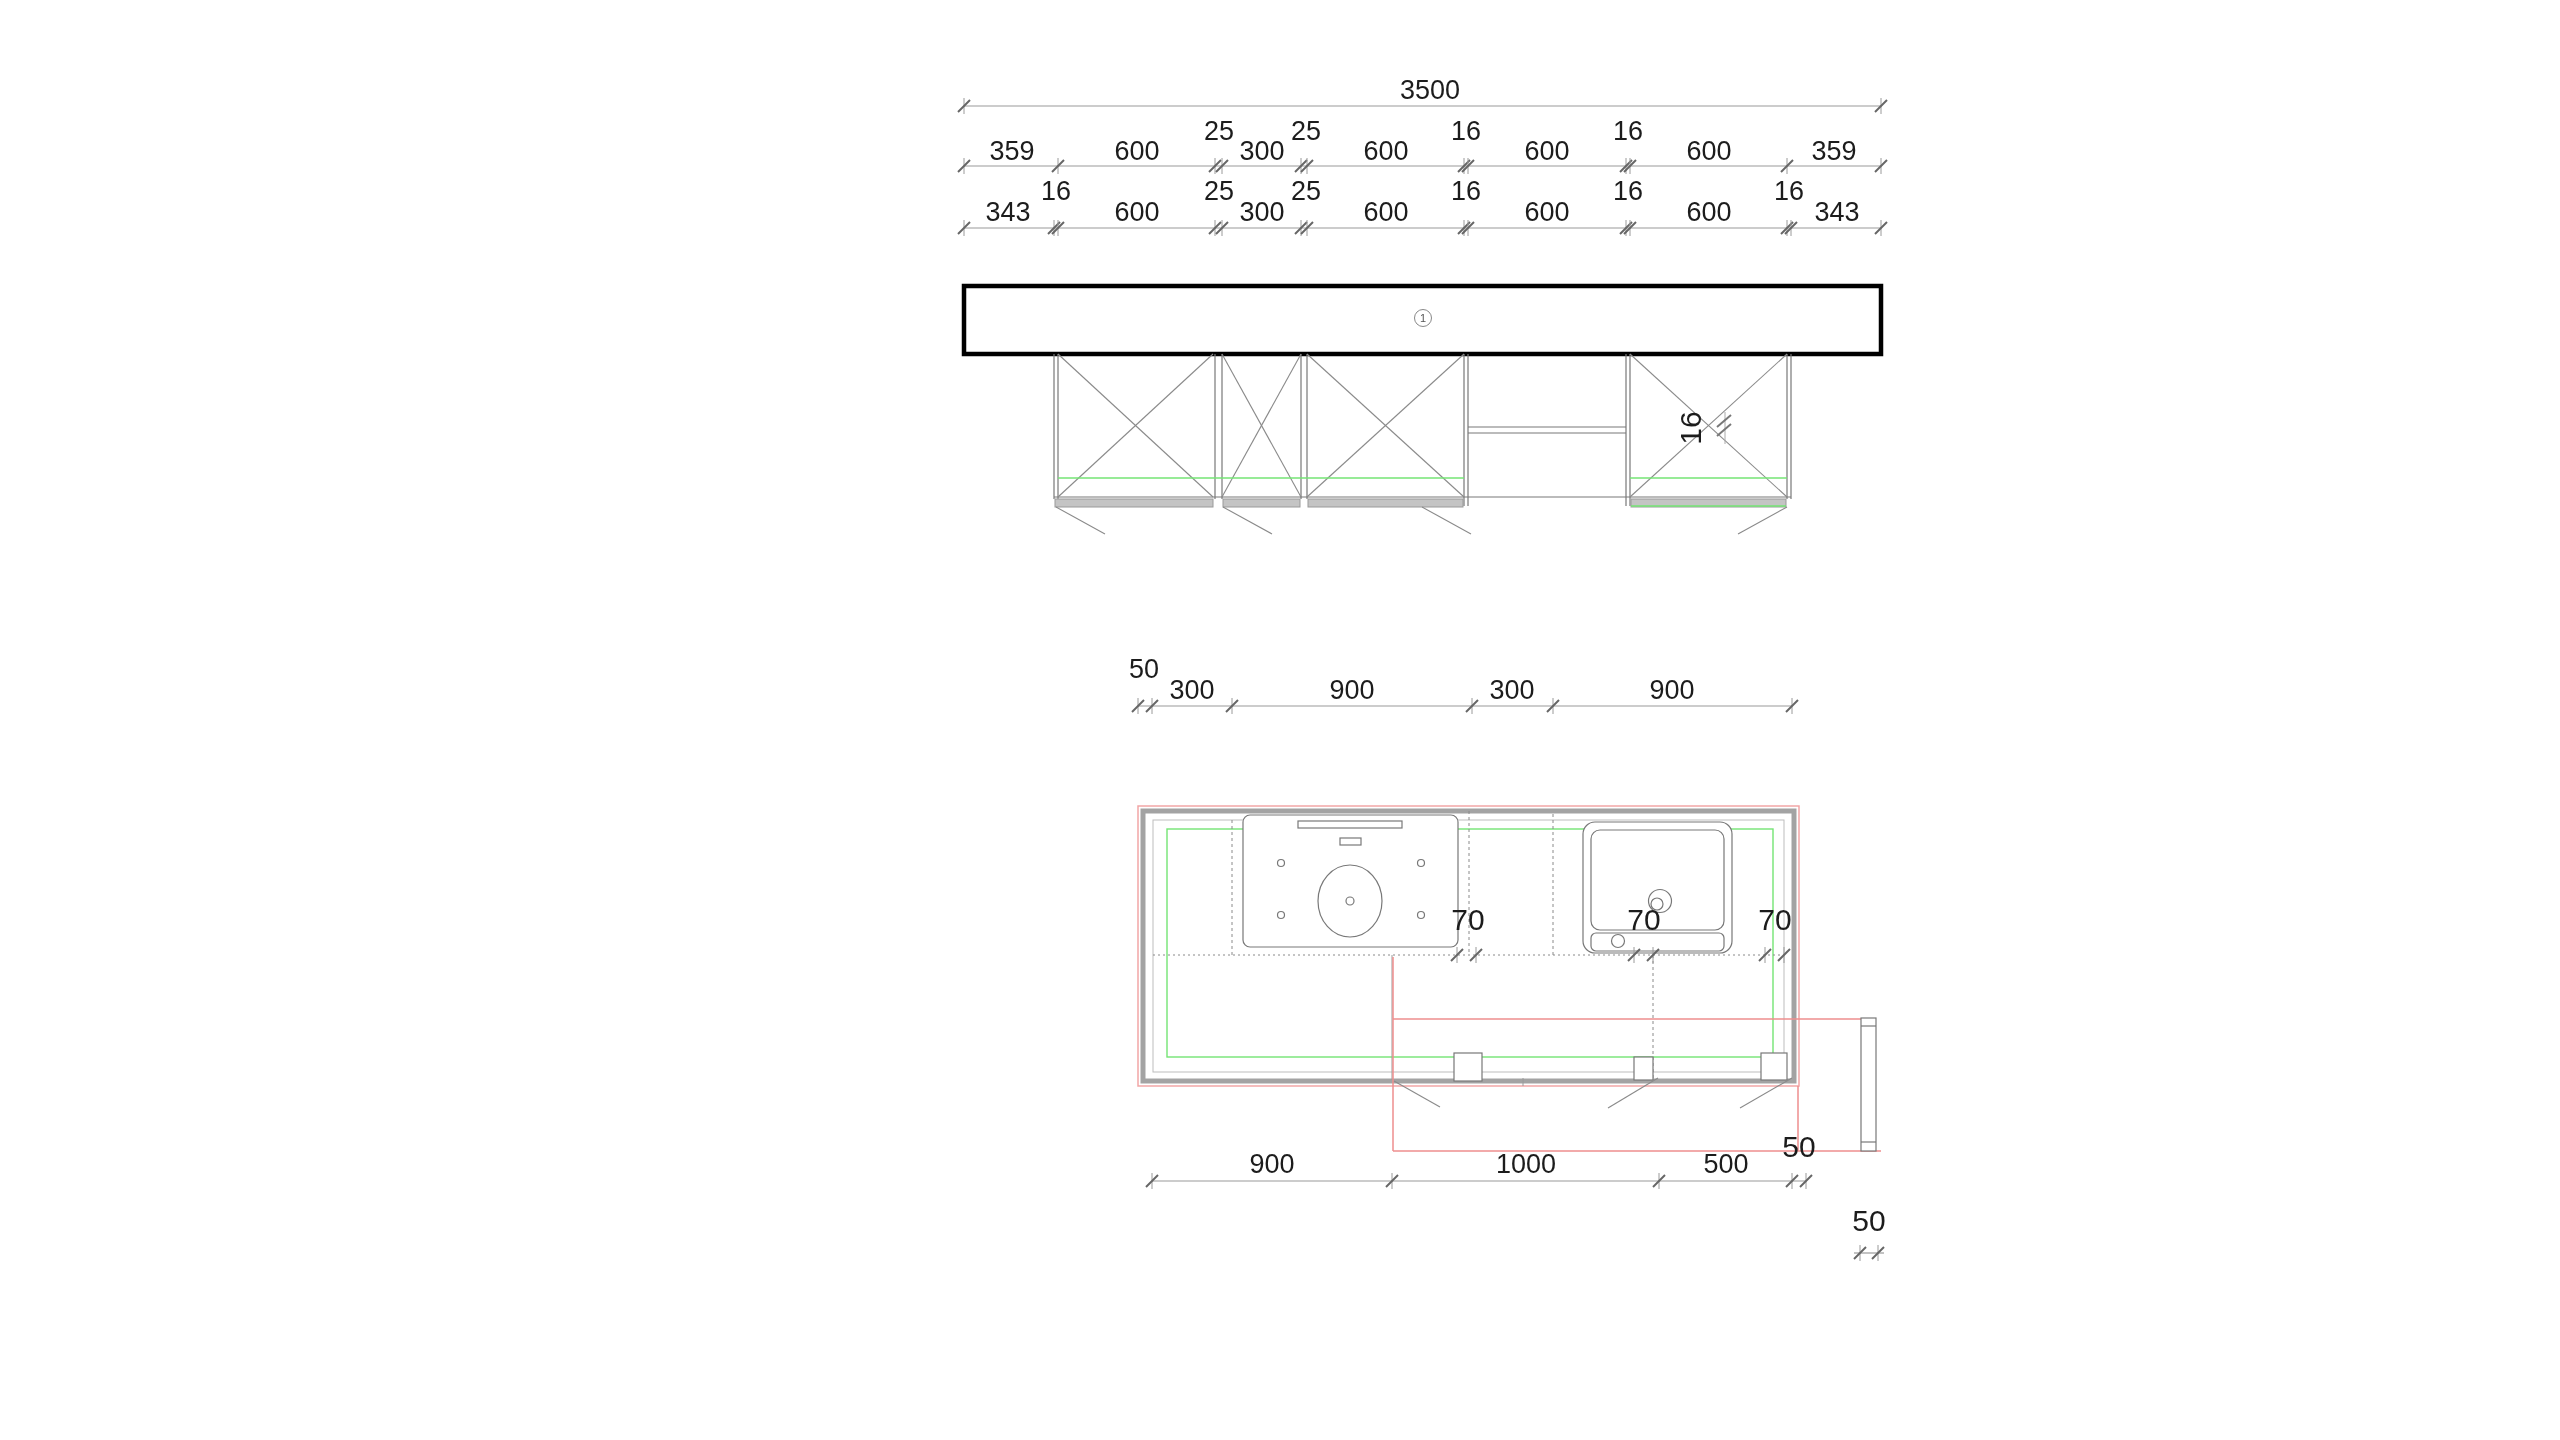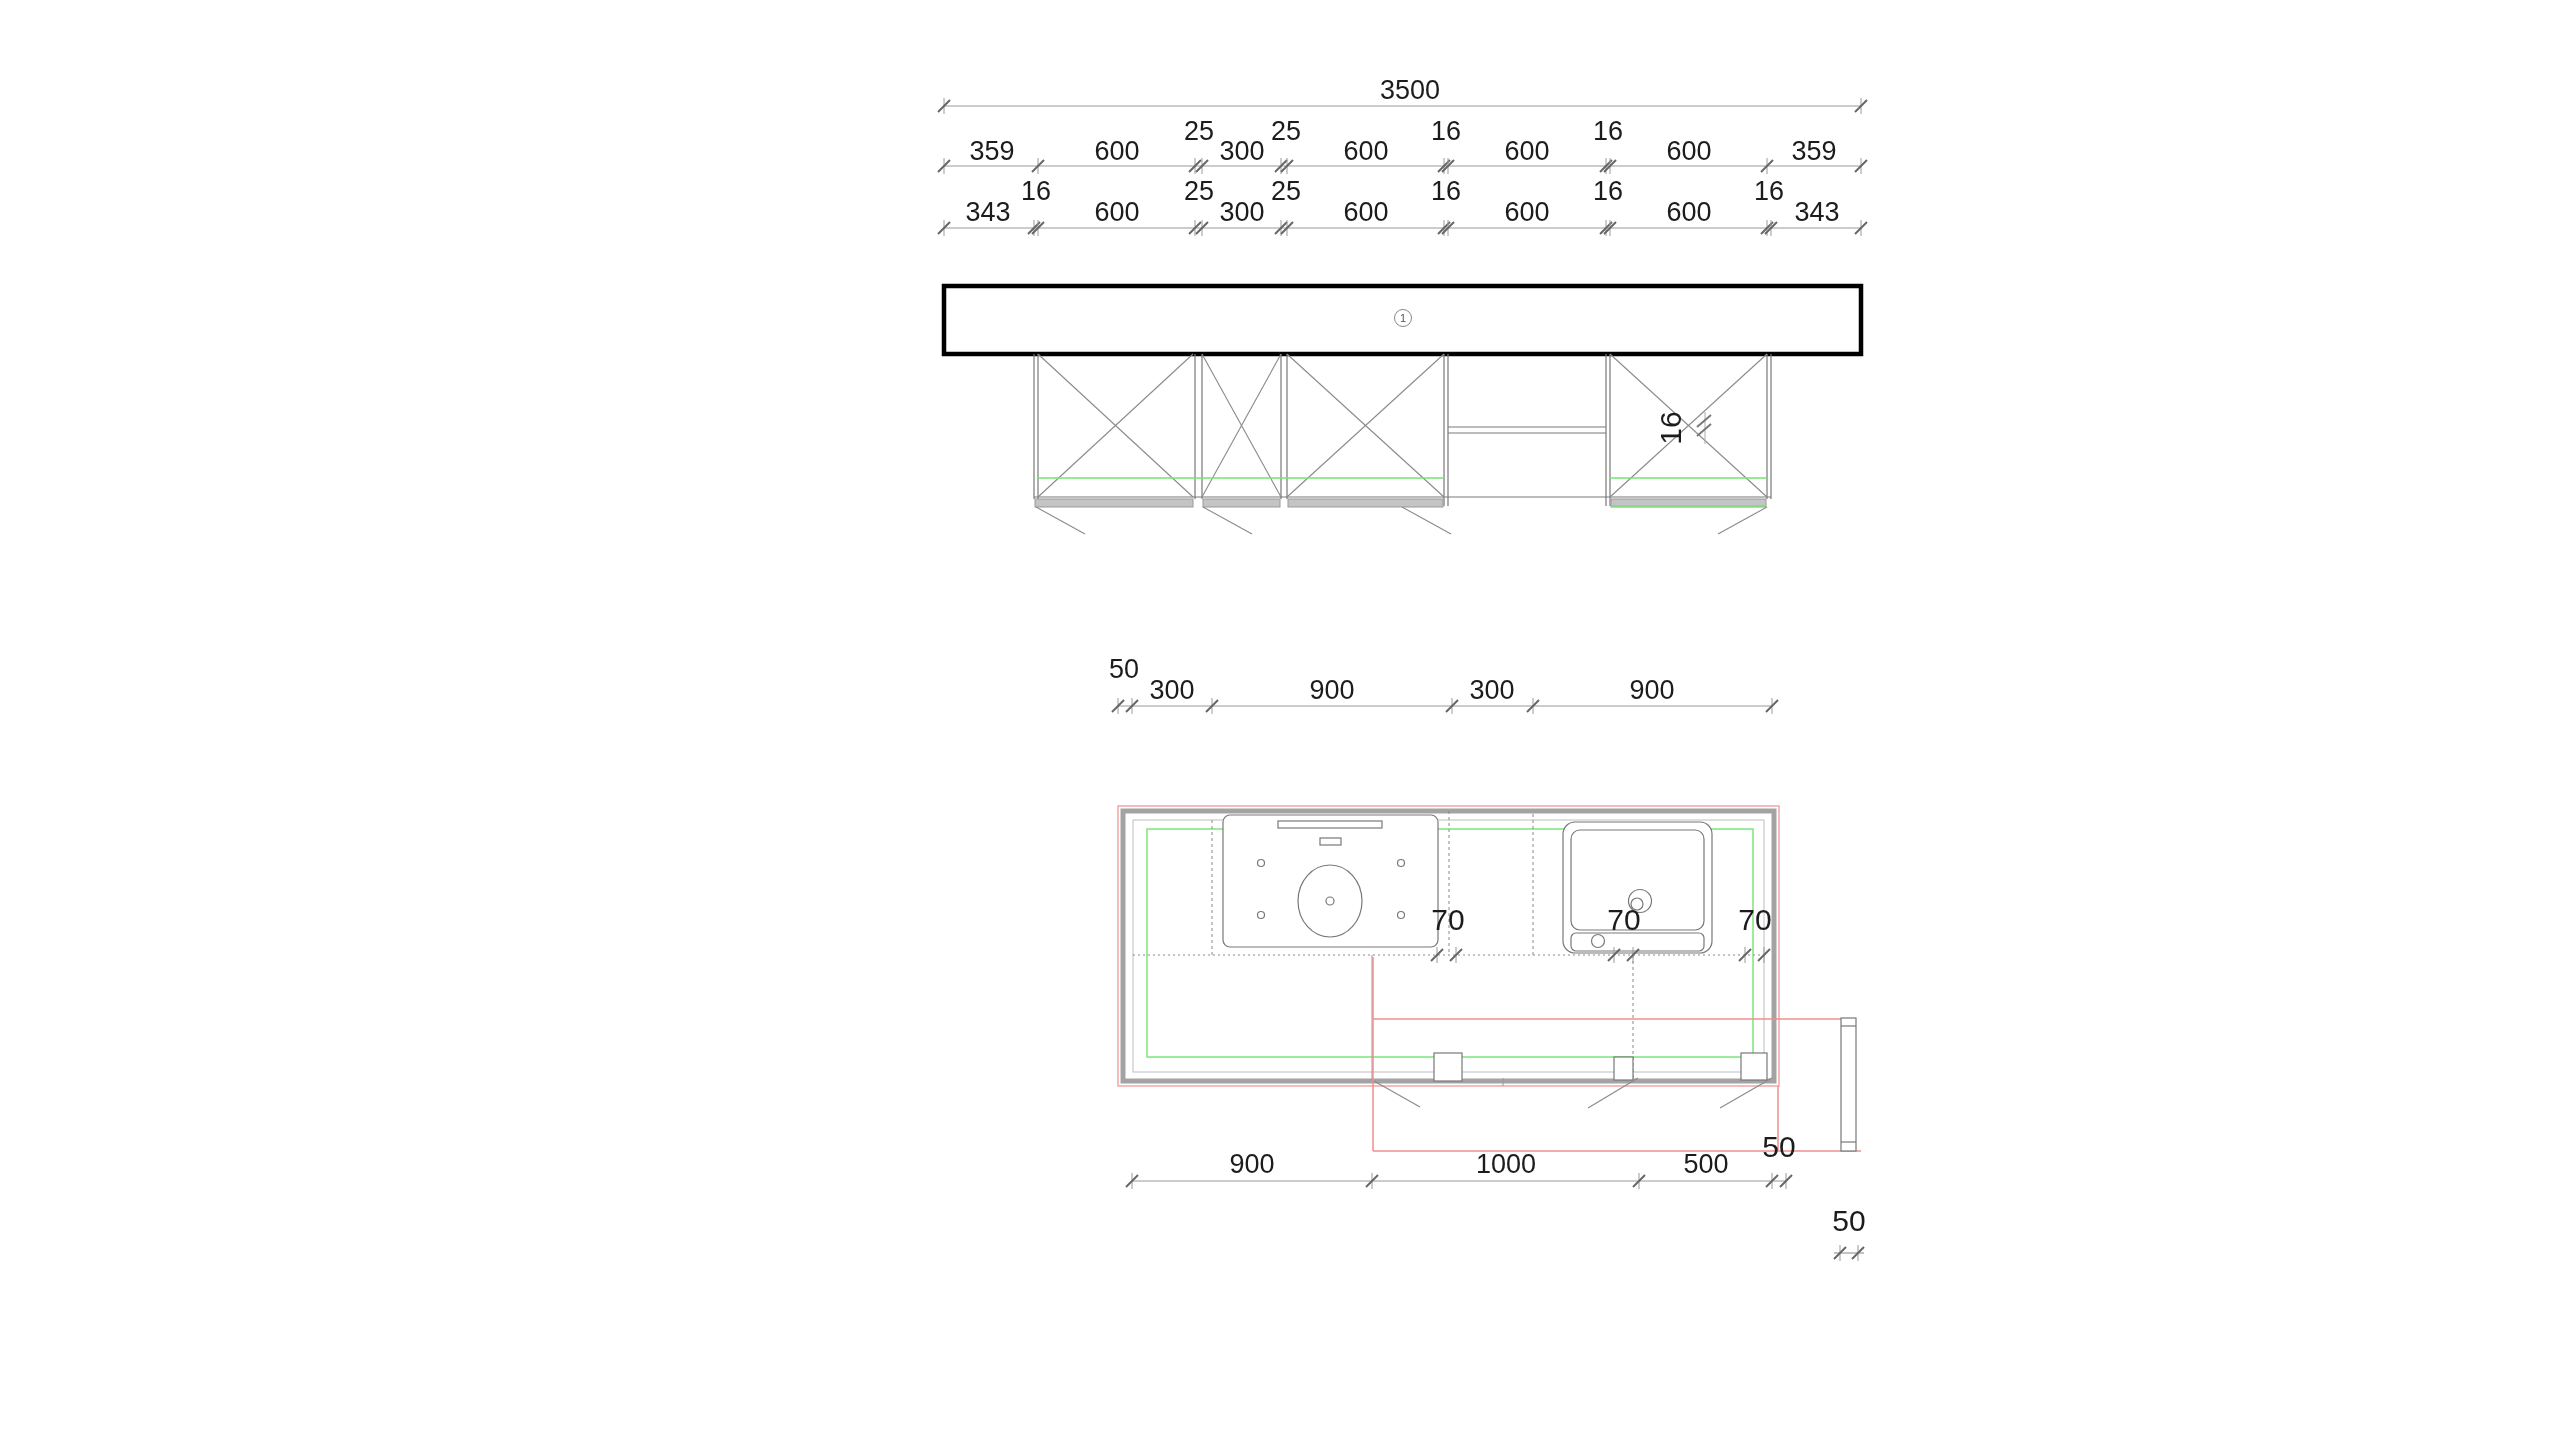--- a/index.html
+++ b/index.html
@@ -1,16 +1,16 @@
 <!DOCTYPE html>
 <html><head>
 <meta charset="utf-8">
 <style>
   html,body{margin:0;padding:0;background:#ffffff;}
-  .stage{position:relative;width:2048px;height:1440px;background:#ffffff;overflow:hidden;}
+  .stage{position:relative;width:2048px;height:1440px;background:#ffffff;overflow:hidden;margin-left:20px;}
   svg{display:block;}
   text{font-family:"Liberation Sans", sans-serif;fill:#1c1c1c;}
   .dim{font-size:27px;text-anchor:middle;}
   .dim-big{font-size:30px;text-anchor:middle;}
   .marker-txt{font-size:11px;text-anchor:middle;fill:#555;}
   .thin{stroke:#787878;stroke-width:1.2;fill:none;}
   .xline{stroke:#8a8a8a;stroke-width:1.1;}
   .dimline{stroke:#9a9a9a;stroke-width:1.2;}
   .greenline{stroke:#74e474;stroke-width:1.4;}
   .redline{stroke:#ee8e8e;stroke-width:1.5;fill:none;}

